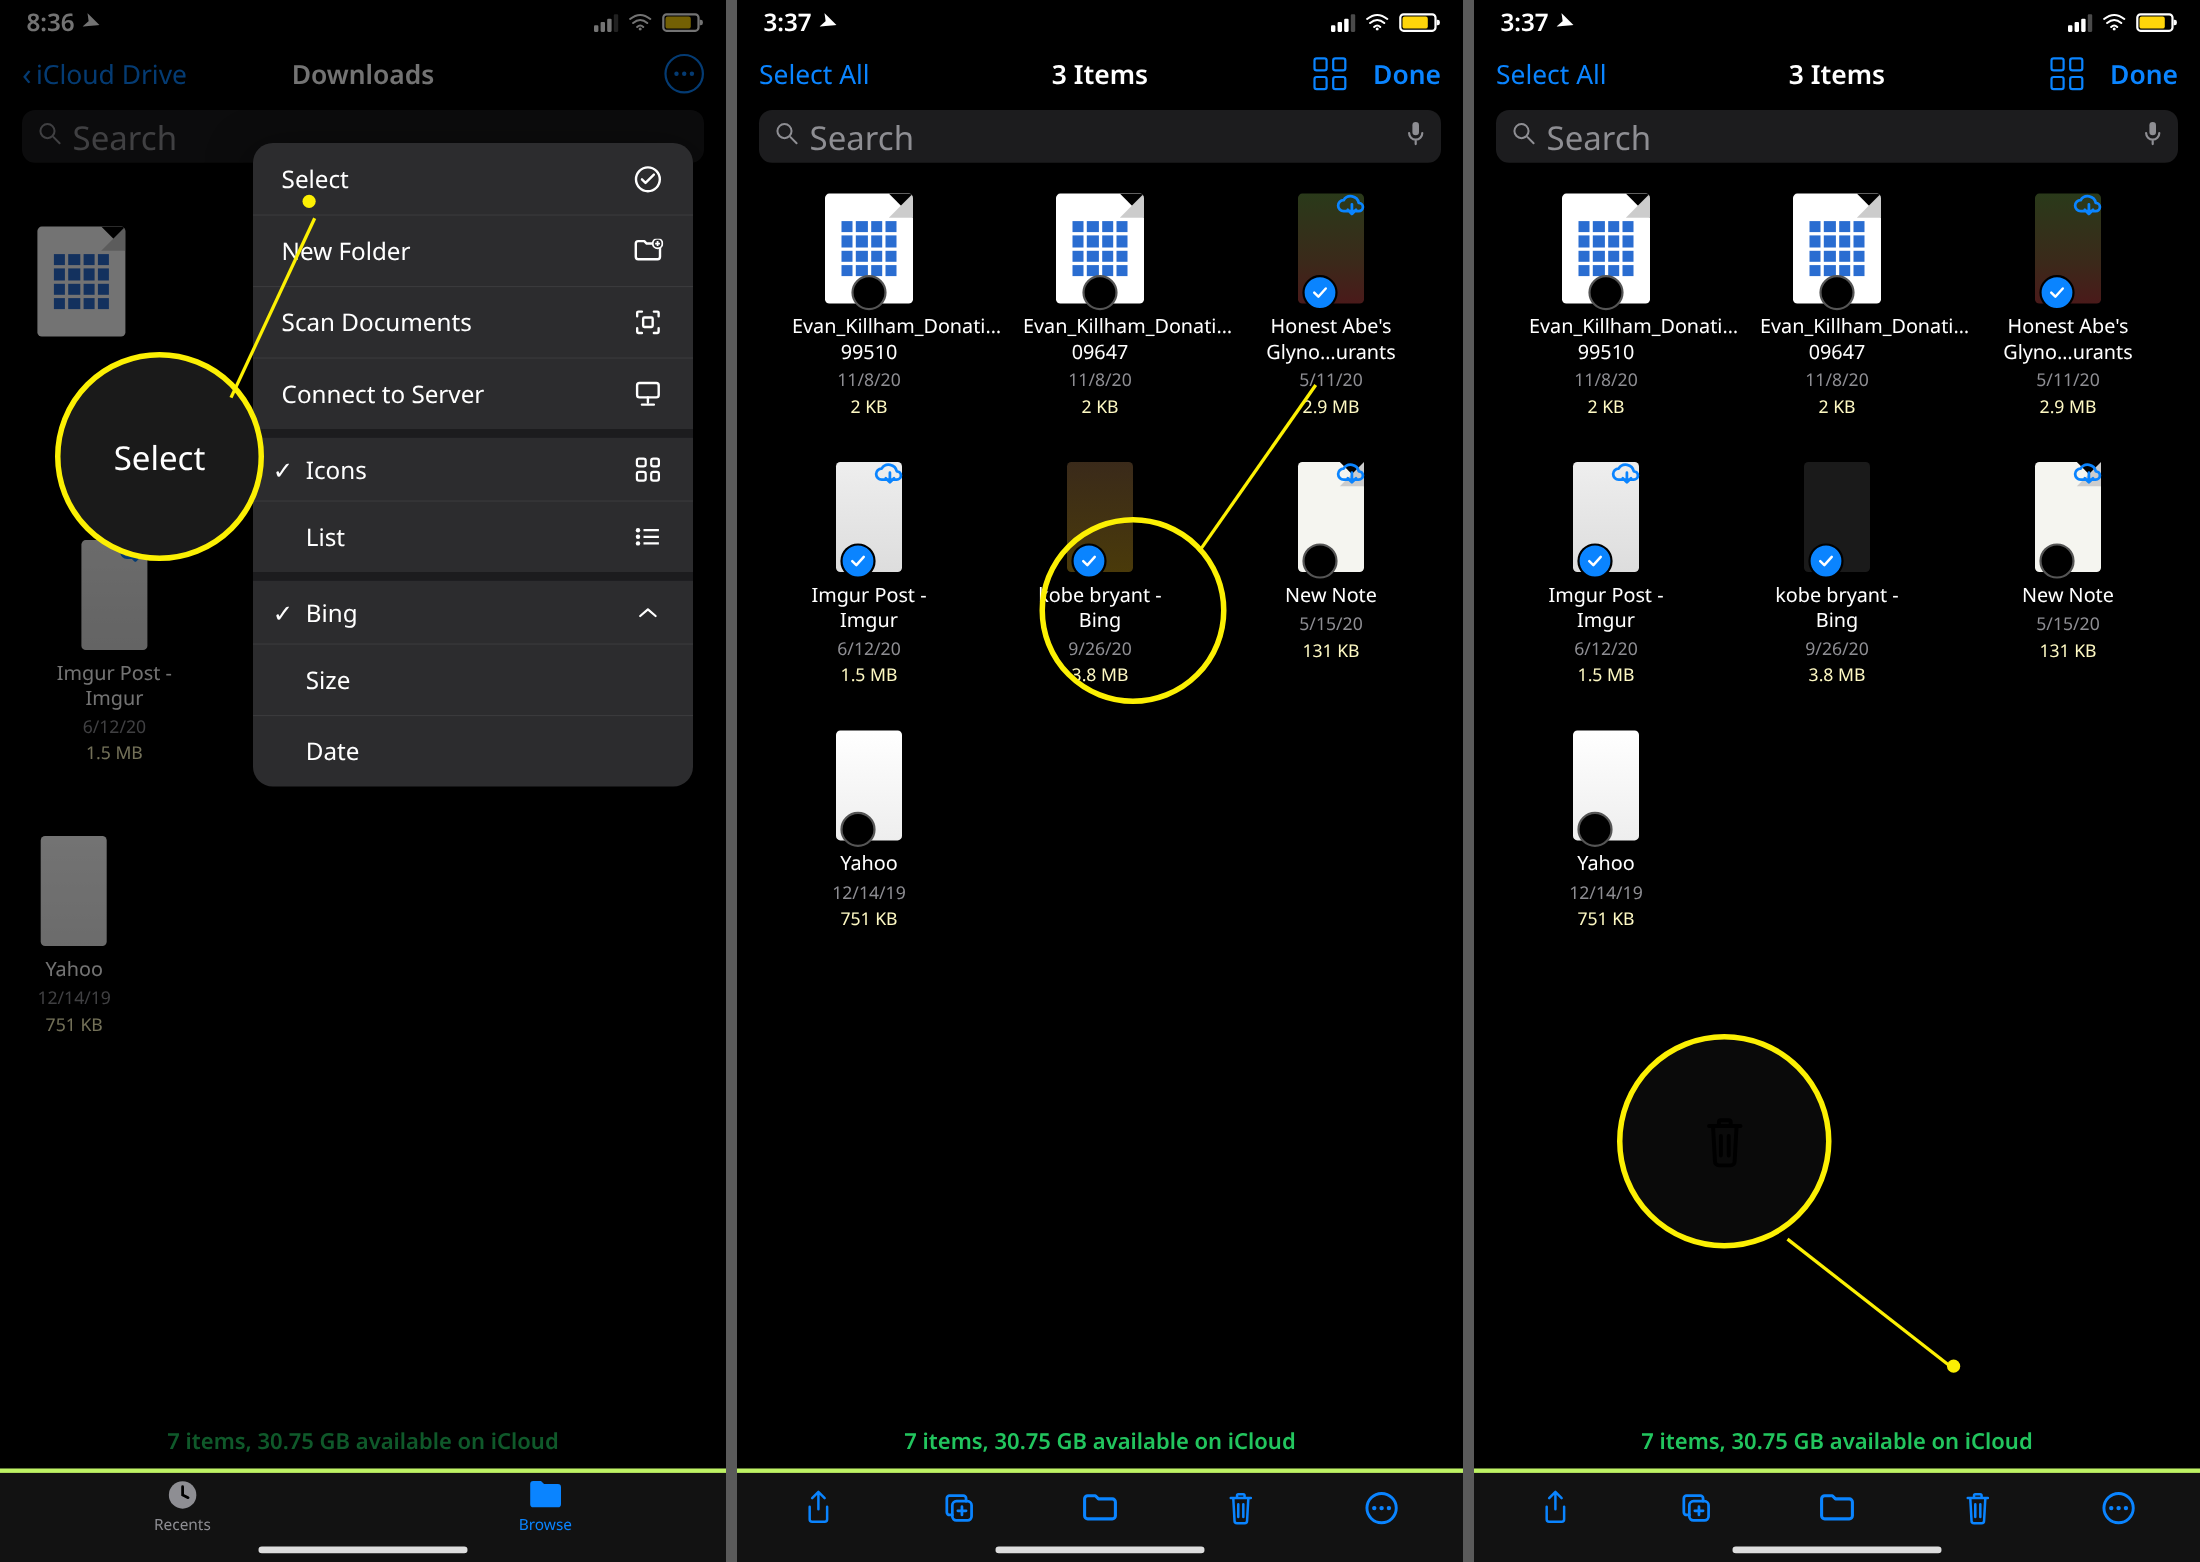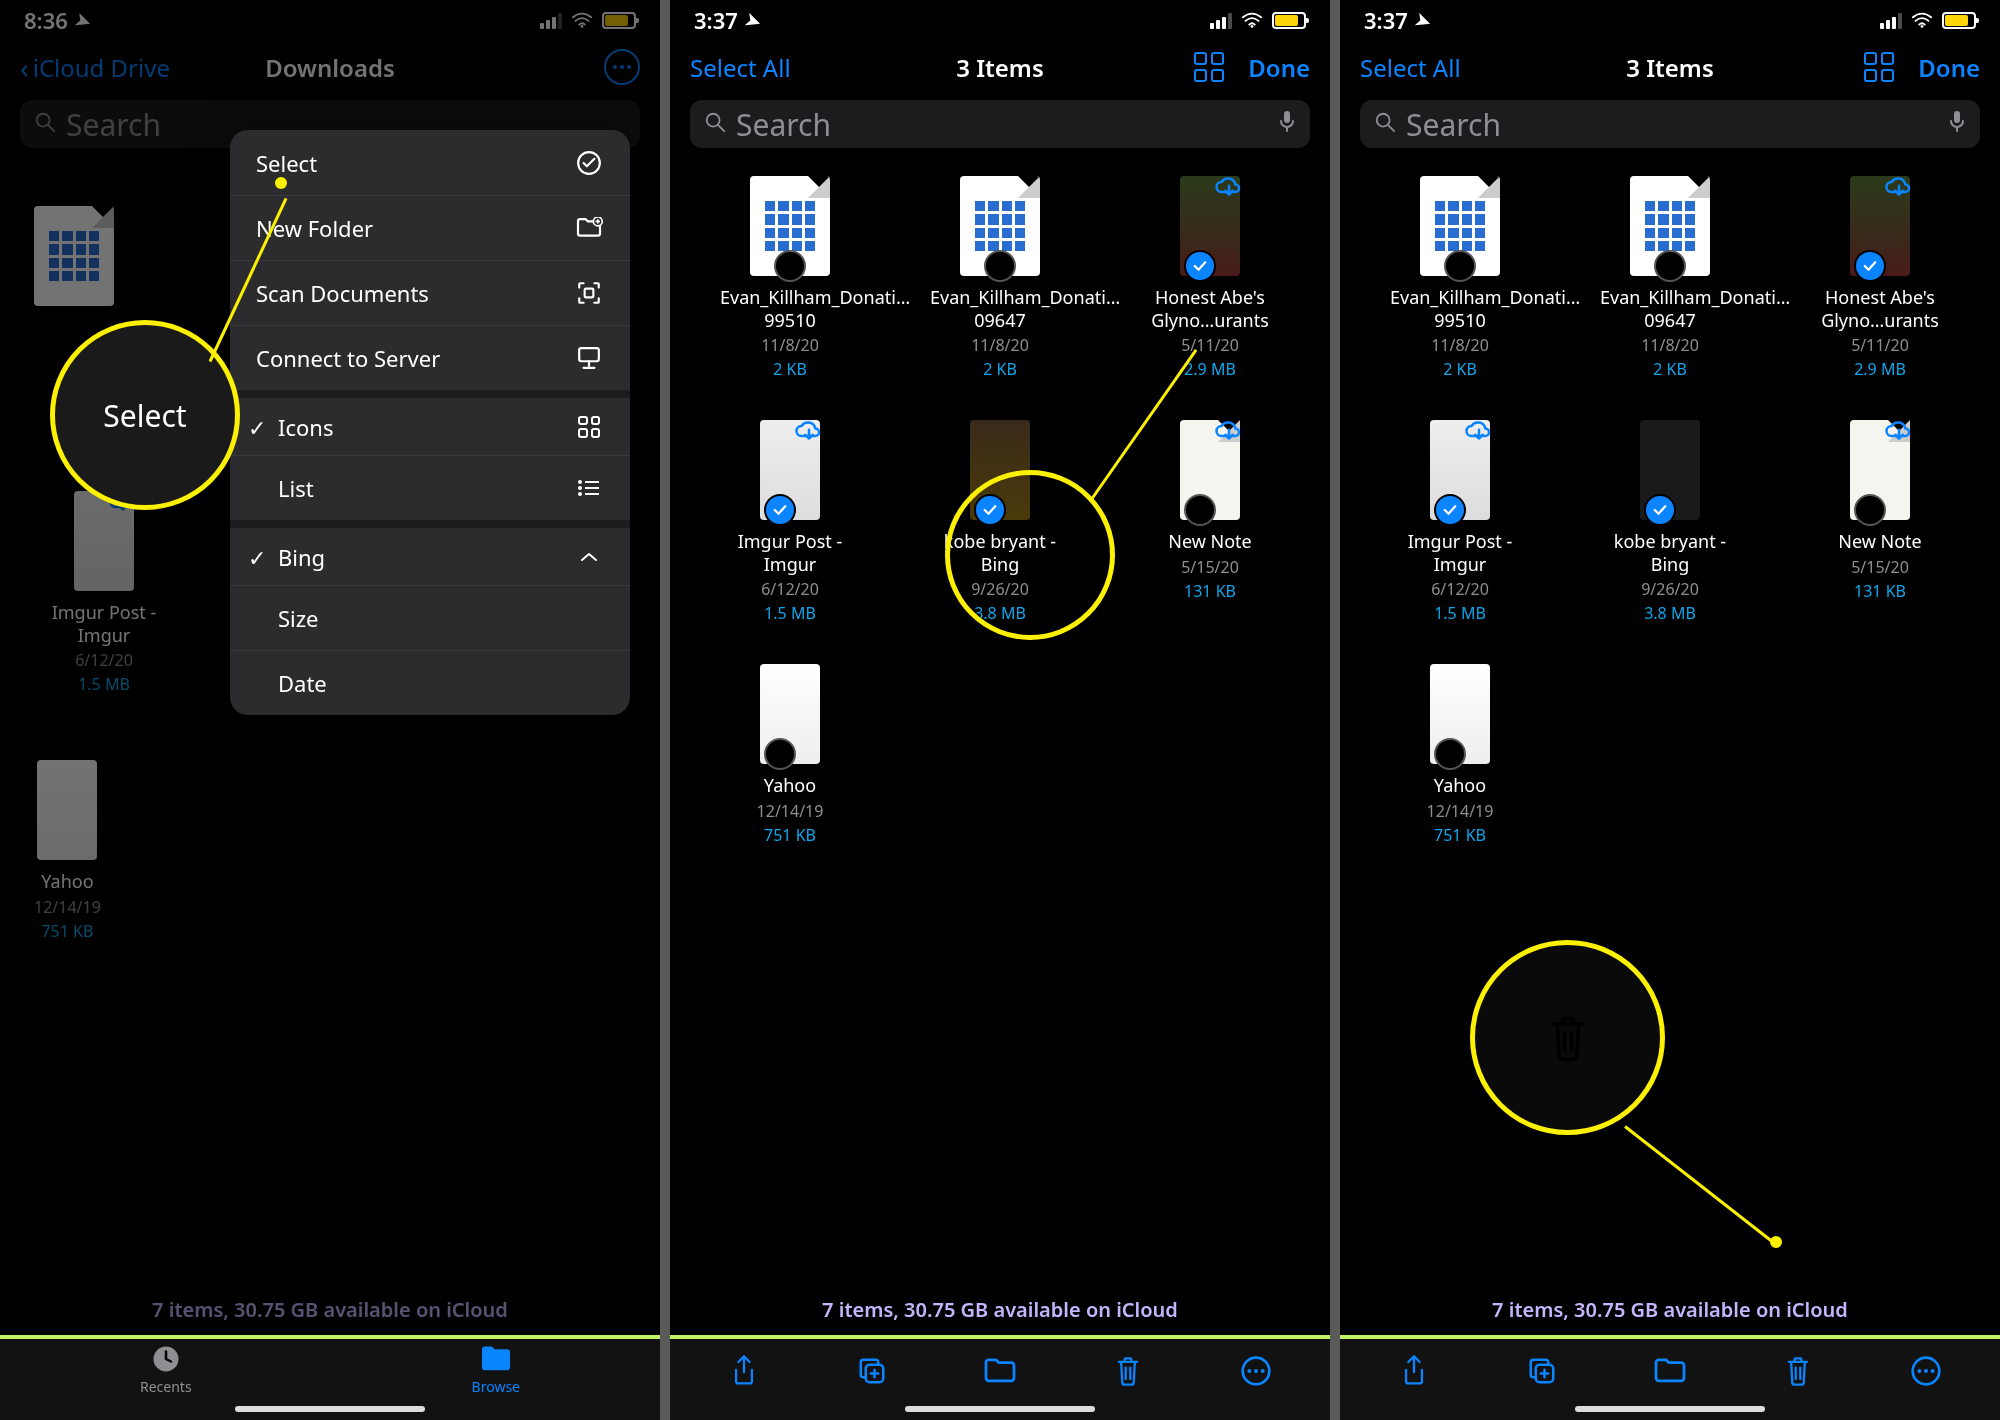--- a/index.html
+++ b/index.html
@@ -49,25 +49,25 @@
 .doc-grid span{background:#2a6dd1;}
 .cloud-corner{position:absolute;top:-4px;right:-4px;width:30px;height:30px;color:#0a84ff;}
 .thumb-img { width:60px; height:100px; background:linear-gradient(180deg,#2a3a1a 0%,#3a2a1a 60%,#4a1a1a 100%); border-radius:4px; position:relative; }
 .thumb-img.note{background:#f5f5f0;}
 .thumb-img.yahoo{background:linear-gradient(180deg,#fff 0%,#eee 100%);}
 .thumb-img.imgur{background:linear-gradient(180deg,#eee 0%,#ddd 100%);}
 .thumb-img.kobe{background:linear-gradient(180deg,#3a2a1a 0%,#4a3a0a 100%);}
 .thumb-img.kobedark{background:#1a1a1a;}
 .fname{color:#fff;font-size:18px;margin-top:10px;line-height:1.25;max-width:140px;}
 .fdate{color:#8e8e93;font-size:16px;margin-top:3px;}
-.fsize{color:#0ea5e9;font-size:16px;margin-top:2px;}
+.fsize{color:#fef9c3;font-size:16px;margin-top:2px;}
 .check-badge{position:absolute;width:32px;height:32px;background:#0a84ff;border-radius:50%;border:2px solid #000;display:flex;align-items:center;justify-content:center;bottom:-6px;right:24px;}
 .check-badge svg{width:18px;height:18px;}
 .empty-check{position:absolute;width:32px;height:32px;border:2px solid #555;border-radius:50%;bottom:-6px;right:24px;background:#000;}
-.summary{position:absolute;bottom:12px;left:0;right:0;text-align:center;color:#c4b5fd;font-size:20px;font-weight:600;}
+.summary{position:absolute;bottom:12px;left:0;right:0;text-align:center;color:#22c55e;font-size:20px;font-weight:600;}
 
 .bottom-bar{height:85px;background:#121212;border-top:4px solid #bef264;position:relative;}
 .tabbar{display:flex;align-items:center;justify-content:space-around;height:100%;padding-bottom:18px;}
 .tab{display:flex;flex-direction:column;align-items:center;gap:4px;color:#8e8e93;font-size:14px;}
 .tab.active{color:#0a84ff;}
 .tab-icon{width:36px;height:28px;display:flex;align-items:center;justify-content:center;}
 .home-ind{position:absolute;bottom:8px;left:50%;transform:translateX(-50%);width:190px;height:6px;background:#ddd;border-radius:4px;}
 .toolbar{display:flex;align-items:center;justify-content:space-around;height:100%;padding:0 10px 18px;}
 .toolbar-btn{color:#0a84ff;width:40px;height:40px;display:flex;align-items:center;justify-content:center;}
 

